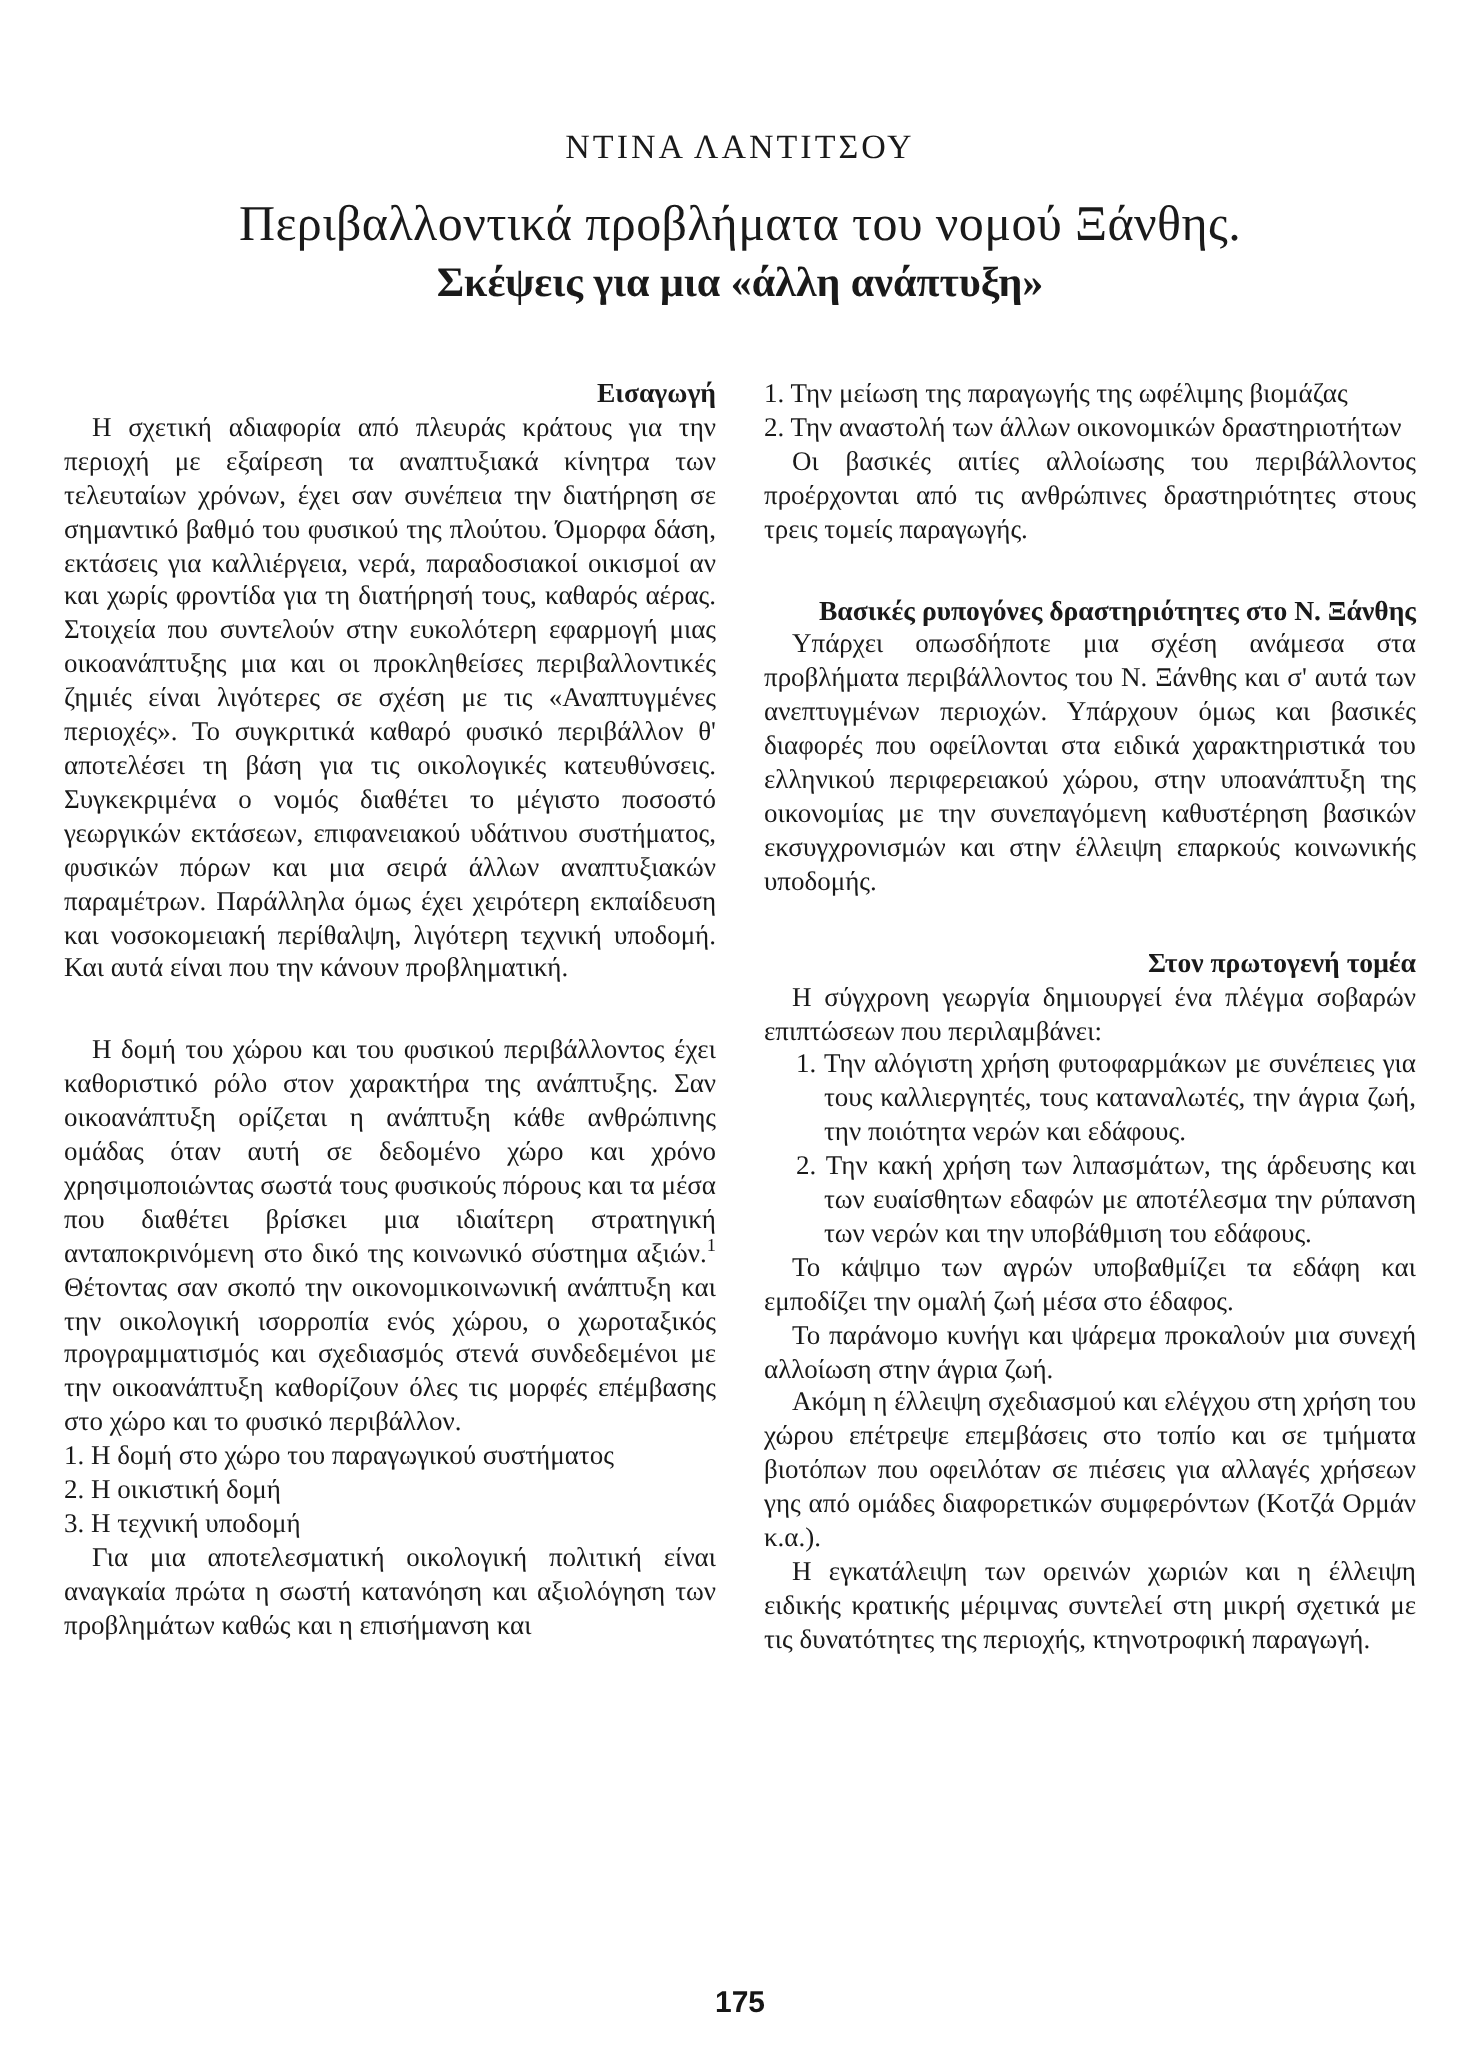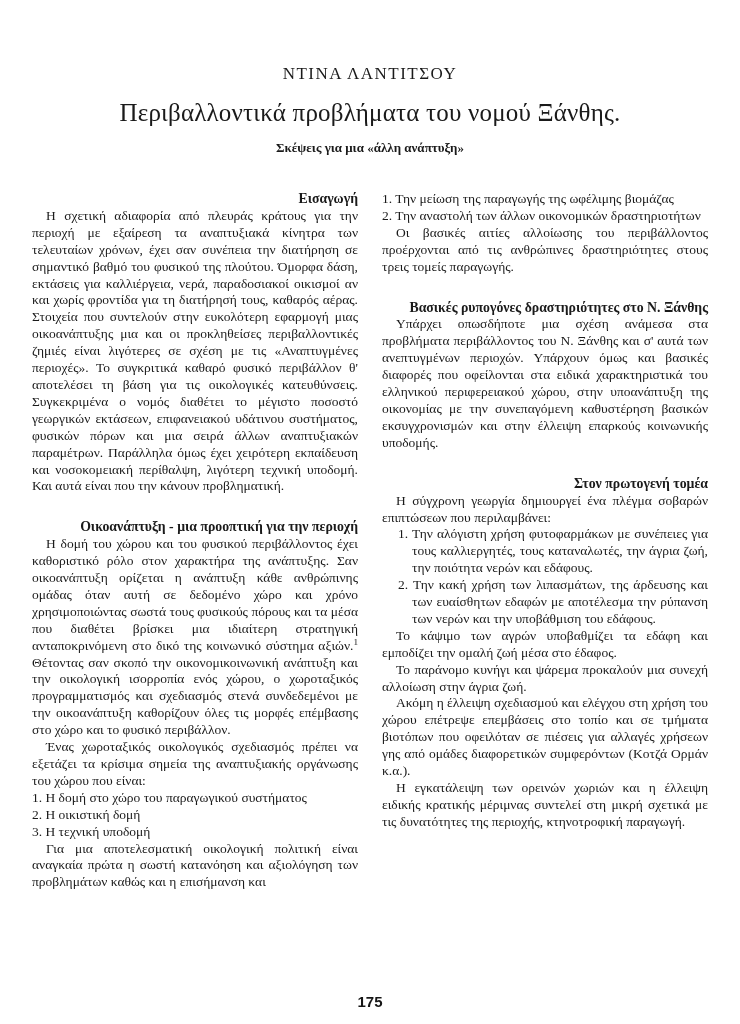--- a/index.html
+++ b/index.html
@@ -25,23 +25,23 @@
     font-weight: normal;
     margin: 0;
   }
   .title {
     font-size: 25px;
     font-weight: normal;
     margin: 15px 0 0 0;
     letter-spacing: 0.2px;
   }
   .subtitle {
-    font-size: 13px;
+    font-size: 21px;
     font-weight: bold;
-    margin: 13px 0 0 0;
+    margin: 2px 0 0 0;
   }
   .columns {
     display: flex;
     gap: 24px;
     padding: 0 32px;
     margin-top: 35px;
   }
   .col {
     width: 326px;
     font-size: 13.5px;
@@ -99,23 +99,21 @@
 </div>
 
 <div class="columns">
 
   <div class="col">
     <div>
       <h3 class="section-heading">Εισαγωγή</h3>
       <p>Η σχετική αδιαφορία από πλευράς κράτους για την περιοχή με εξαίρεση τα αναπτυξιακά κίνητρα των τελευταίων χρόνων, έχει σαν συνέπεια την διατήρηση σε σημαντικό βαθμό του φυσικού της πλούτου. Όμορφα δάση, εκτάσεις για καλλιέργεια, νερά, παραδοσιακοί οικισμοί αν και χωρίς φροντίδα για τη διατήρησή τους, καθαρός αέρας. Στοιχεία που συντελούν στην ευκολότερη εφαρμογή μιας οικοανάπτυξης μια και οι προκληθείσες περιβαλλοντικές ζημιές είναι λιγότερες σε σχέση με τις «Αναπτυγμένες περιοχές». Το συγκριτικά καθαρό φυσικό περιβάλλον θ' αποτελέσει τη βάση για τις οικολογικές κατευθύνσεις. Συγκεκριμένα ο νομός διαθέτει το μέγιστο ποσοστό γεωργικών εκτάσεων, επιφανειακού υδάτινου συστήματος, φυσικών πόρων και μια σειρά άλλων αναπτυξιακών παραμέτρων. Παράλληλα όμως έχει χειρότερη εκπαίδευση και νοσοκομειακή περίθαλψη, λιγότερη τεχνική υποδομή. Και αυτά είναι που την κάνουν προβληματική.</p>
     </div>
     <div class="section">
-      <h3 class="section-heading">Οικοανάπτυξη - μια προοπτική για την περιοχή</h3>
       <p><span>Η δομή του χώρου και του φυσικού περιβάλλοντος έχει καθοριστικό ρόλο στον χαρακτήρα της ανάπτυξης. Σαν οικοανάπτυξη ορίζεται η ανάπτυξη κάθε ανθρώπινης ομάδας όταν αυτή σε δεδομένο χώρο και χρόνο χρησιμοποιώντας σωστά τους φυσικούς πόρους και τα μέσα που διαθέτει βρίσκει μια ιδιαίτερη στρατηγική ανταποκρινόμενη στο δικό της κοινωνικό σύστημα αξιών.</span><sup class="fnref">1</sup><span> Θέτοντας σαν σκοπό την οικονομικοινωνική ανάπτυξη και την οικολογική ισορροπία ενός χώρου, ο χωροταξικός προγραμματισμός και σχεδιασμός στενά συνδεδεμένοι με την οικοανάπτυξη καθορίζουν όλες τις μορφές επέμβασης στο χώρο και το φυσικό περιβάλλον.</span></p>
-      <p>Ένας χωροταξικός οικολογικός σχεδιασμός πρέπει να εξετάζει τα κρίσιμα σημεία της αναπτυξιακής οργάνωσης του χώρου που είναι:</p>
       <div class="plain-list">
         <p>1. Η δομή στο χώρο του παραγωγικού συστήματος</p>
         <p>2. Η οικιστική δομή</p>
         <p>3. Η τεχνική υποδομή</p>
       </div>
       <p>Για μια αποτελεσματική οικολογική πολιτική είναι αναγκαία πρώτα η σωστή κατανόηση και αξιολόγηση των προβλημάτων καθώς και η επισήμανση και</p>
     </div>
   </div>
 
   <div class="col">

